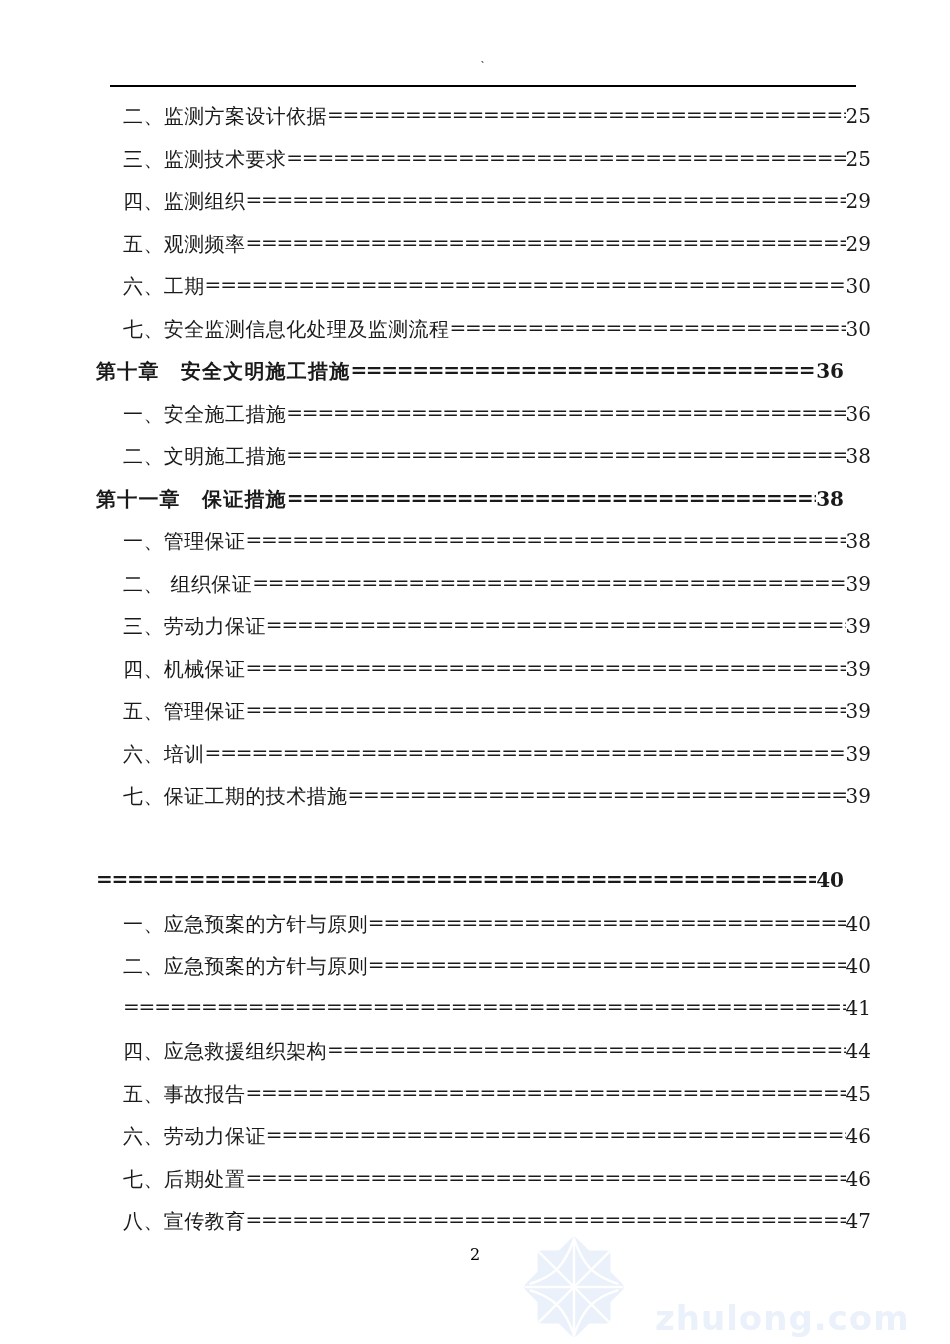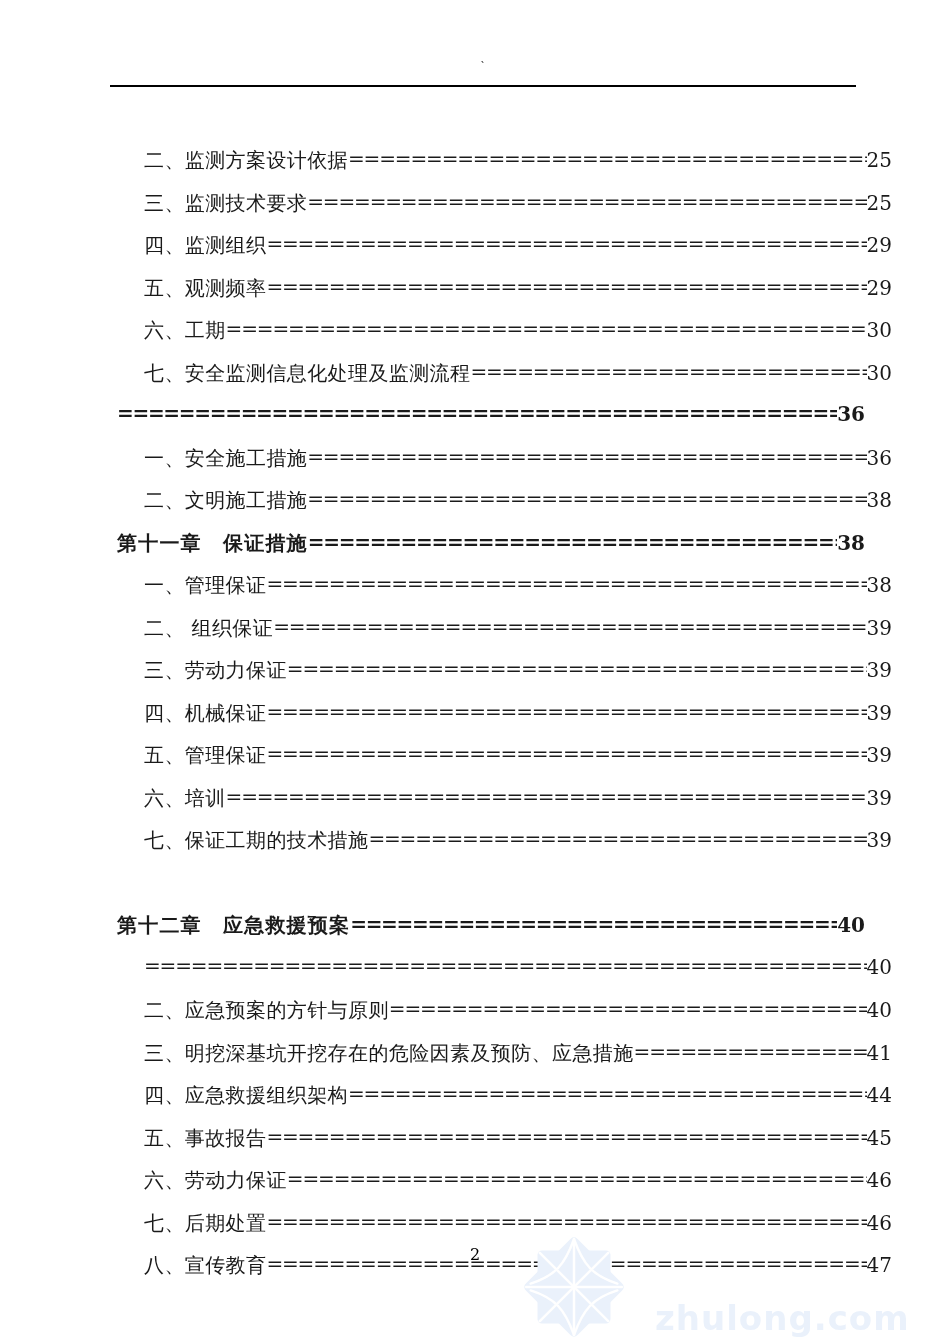--- a/index.html
+++ b/index.html
@@ -41,24 +41,23 @@
     left: 0;
     top: 25px;
     width: 746px;
     height: 0;
     border-top: 2.5px solid #000;
   }
 
   
   #toc {
     position: absolute;
-    left: 114px;
+    left: 93px;
     top: 103px;
     width: 748px;
-    margin-top: 44px;
   }
 
   .toc-row {
     display: flex;
     align-items: baseline;
     width: 100%;
     height: 42.5px;
     white-space: nowrap;
     overflow: hidden;
     color: #1a1a1a;
@@ -187,20 +186,21 @@
         <span class="toc-title">六、工期</span>
         <span class="toc-leader">========================================================================================================================</span>
         <span class="toc-page">30</span>
       </div>
       <div class="toc-row level2">
         <span class="toc-title">七、安全监测信息化处理及监测流程</span>
         <span class="toc-leader">========================================================================================================================</span>
         <span class="toc-page">30</span>
       </div>
       <div class="toc-row level1">
+        <span class="toc-title">第十章　安全文明施工措施</span>
         <span class="toc-leader">========================================================================================================================</span>
         <span class="toc-page">36</span>
       </div>
       <div class="toc-row level2">
         <span class="toc-title">一、安全施工措施</span>
         <span class="toc-leader">========================================================================================================================</span>
         <span class="toc-page">36</span>
       </div>
       <div class="toc-row level2">
         <span class="toc-title">二、文明施工措施</span>
@@ -242,35 +242,34 @@
         <span class="toc-leader">========================================================================================================================</span>
         <span class="toc-page">39</span>
       </div>
       <div class="toc-row level2">
         <span class="toc-title">七、保证工期的技术措施</span>
         <span class="toc-leader">========================================================================================================================</span>
         <span class="toc-page">39</span>
       </div>
       <div class="toc-row spacer"></div>
       <div class="toc-row level1">
-        <span class="toc-title">第十二章　应急救援预案</span>
         <span class="toc-leader">========================================================================================================================</span>
         <span class="toc-page">40</span>
       </div>
       <div class="toc-row level2">
+        <span class="toc-title">一、应急预案的方针与原则</span>
         <span class="toc-leader">========================================================================================================================</span>
         <span class="toc-page">40</span>
       </div>
       <div class="toc-row level2">
         <span class="toc-title">二、应急预案的方针与原则</span>
         <span class="toc-leader">========================================================================================================================</span>
         <span class="toc-page">40</span>
       </div>
       <div class="toc-row level2">
-        <span class="toc-title">三、明挖深基坑开挖存在的危险因素及预防、应急措施</span>
         <span class="toc-leader">========================================================================================================================</span>
         <span class="toc-page">41</span>
       </div>
       <div class="toc-row level2">
         <span class="toc-title">四、应急救援组织架构</span>
         <span class="toc-leader">========================================================================================================================</span>
         <span class="toc-page">44</span>
       </div>
       <div class="toc-row level2">
         <span class="toc-title">五、事故报告</span>

